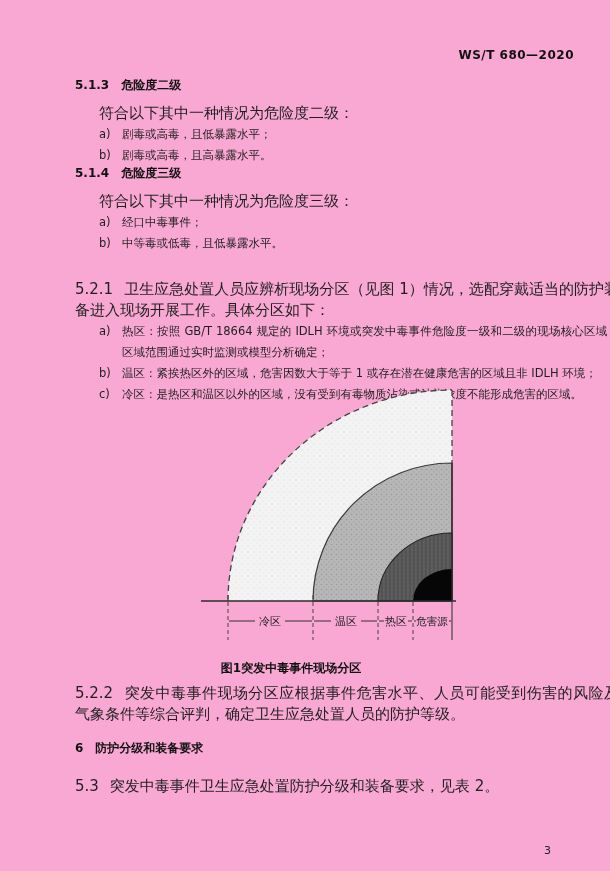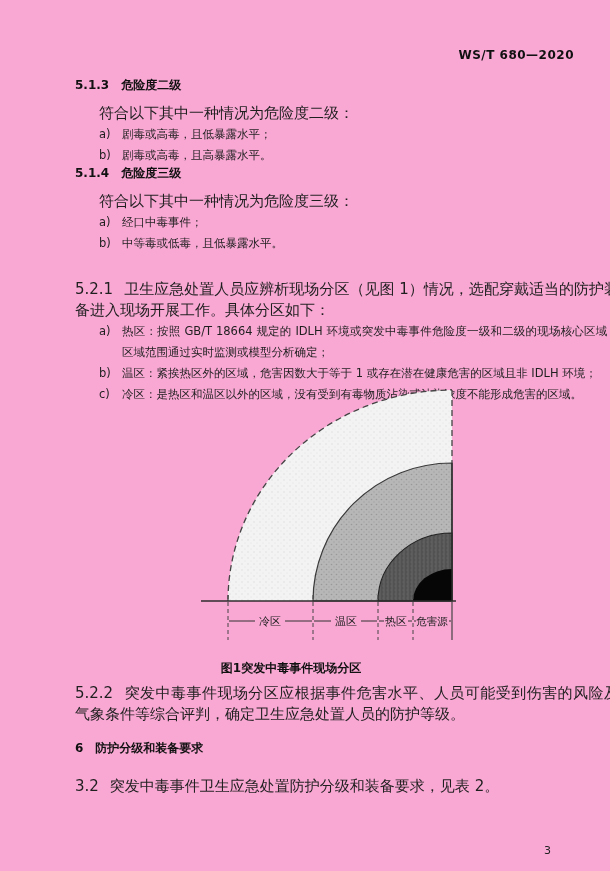--- a/index.html
+++ b/index.html
@@ -163,18 +163,18 @@
 
   <div class="abs body-text para" style="top:683px">
     <span class="pnum">5.2.2</span><span>突发中毒事件现场分区应根据事件危害水平、人员可能受到伤害的风险及气象条件等综合评判，确定卫生应急处置人员的防护等级。</span>
   </div>
 
   <div class="abs heading" style="top:739px">
     <span class="hnum">6</span><span>防护分级和装备要求</span>
   </div>
 
   <div class="abs body-text para" style="top:776px">
-    <span class="pnum">3.2</span><span>突发中毒事件卫生应急处置防护分级和装备要求，见表 2。</span>
+    <span class="pnum">5.3</span><span>突发中毒事件卫生应急处置防护分级和装备要求，见表 2。</span>
   </div>
 
   <div class="page-number">3</div>
 
 </div>
 
 </body></html>

